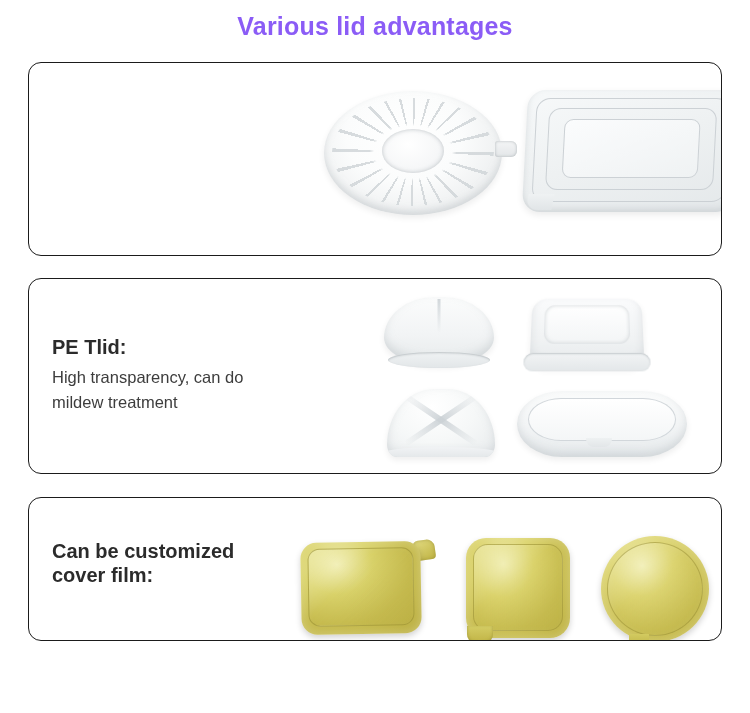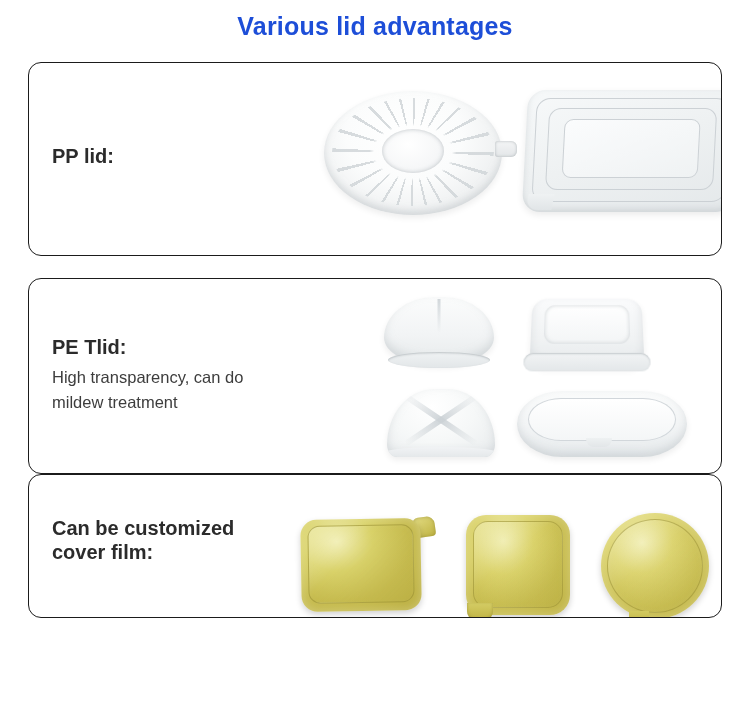--- a/index.html
+++ b/index.html
@@ -13,21 +13,21 @@
     font-family: "Liberation Sans", sans-serif;
     color: #3a3a3a;
     overflow: hidden;
     position: relative;
   }
 
   .page-title {
     text-align: center;
     font-size: 25px;
     font-weight: bold;
-    color: #1d4ed8;
+    color: #8b5cf6;
     letter-spacing: 0.2px;
     padding-top: 11px;
     line-height: 1.2;
   }
 
   .panels {
     position: absolute;
     left: 28px;
     top: 62px;
     width: 694px;
@@ -35,21 +35,21 @@
 
   .panel {
     position: relative;
     border: 1.6px solid #1b1b1b;
     border-radius: 13px;
     box-sizing: border-box;
     background: #ffffff;
     overflow: hidden;
   }
   .panel.p1 { height: 194px; margin-bottom: 22px; }
-  .panel.p2 { height: 196px; }
+  .panel.p2 { height: 196px; margin-bottom: 23px; }
   .panel.p3 { height: 144px; }
 
   .panel-text {
     position: absolute;
     left: 23px;
     top: 50%;
     transform: translateY(-50%);
     z-index: 3;
   }
   .panel.p3 .panel-text { top: 48%; }
@@ -336,21 +336,20 @@
       </div>
       <div class="pp-tab"></div>
       <div class="lid pp-rect">
         <div class="ring r1"></div>
         <div class="ring r2"></div>
         <div class="ring r3"></div>
       </div>
       <div class="pp-rect-notch"></div>
     </div>
     <div class="panel-text">
-      <div class="panel-heading">PP lid:</div>
     </div>
   </section>
 
   <section class="panel p2">
     <div class="art">
       <div class="lid pe-heart"></div>
       <div class="lid pe-square">
         <div class="top"></div>
         <div class="flange"></div>
       </div>

